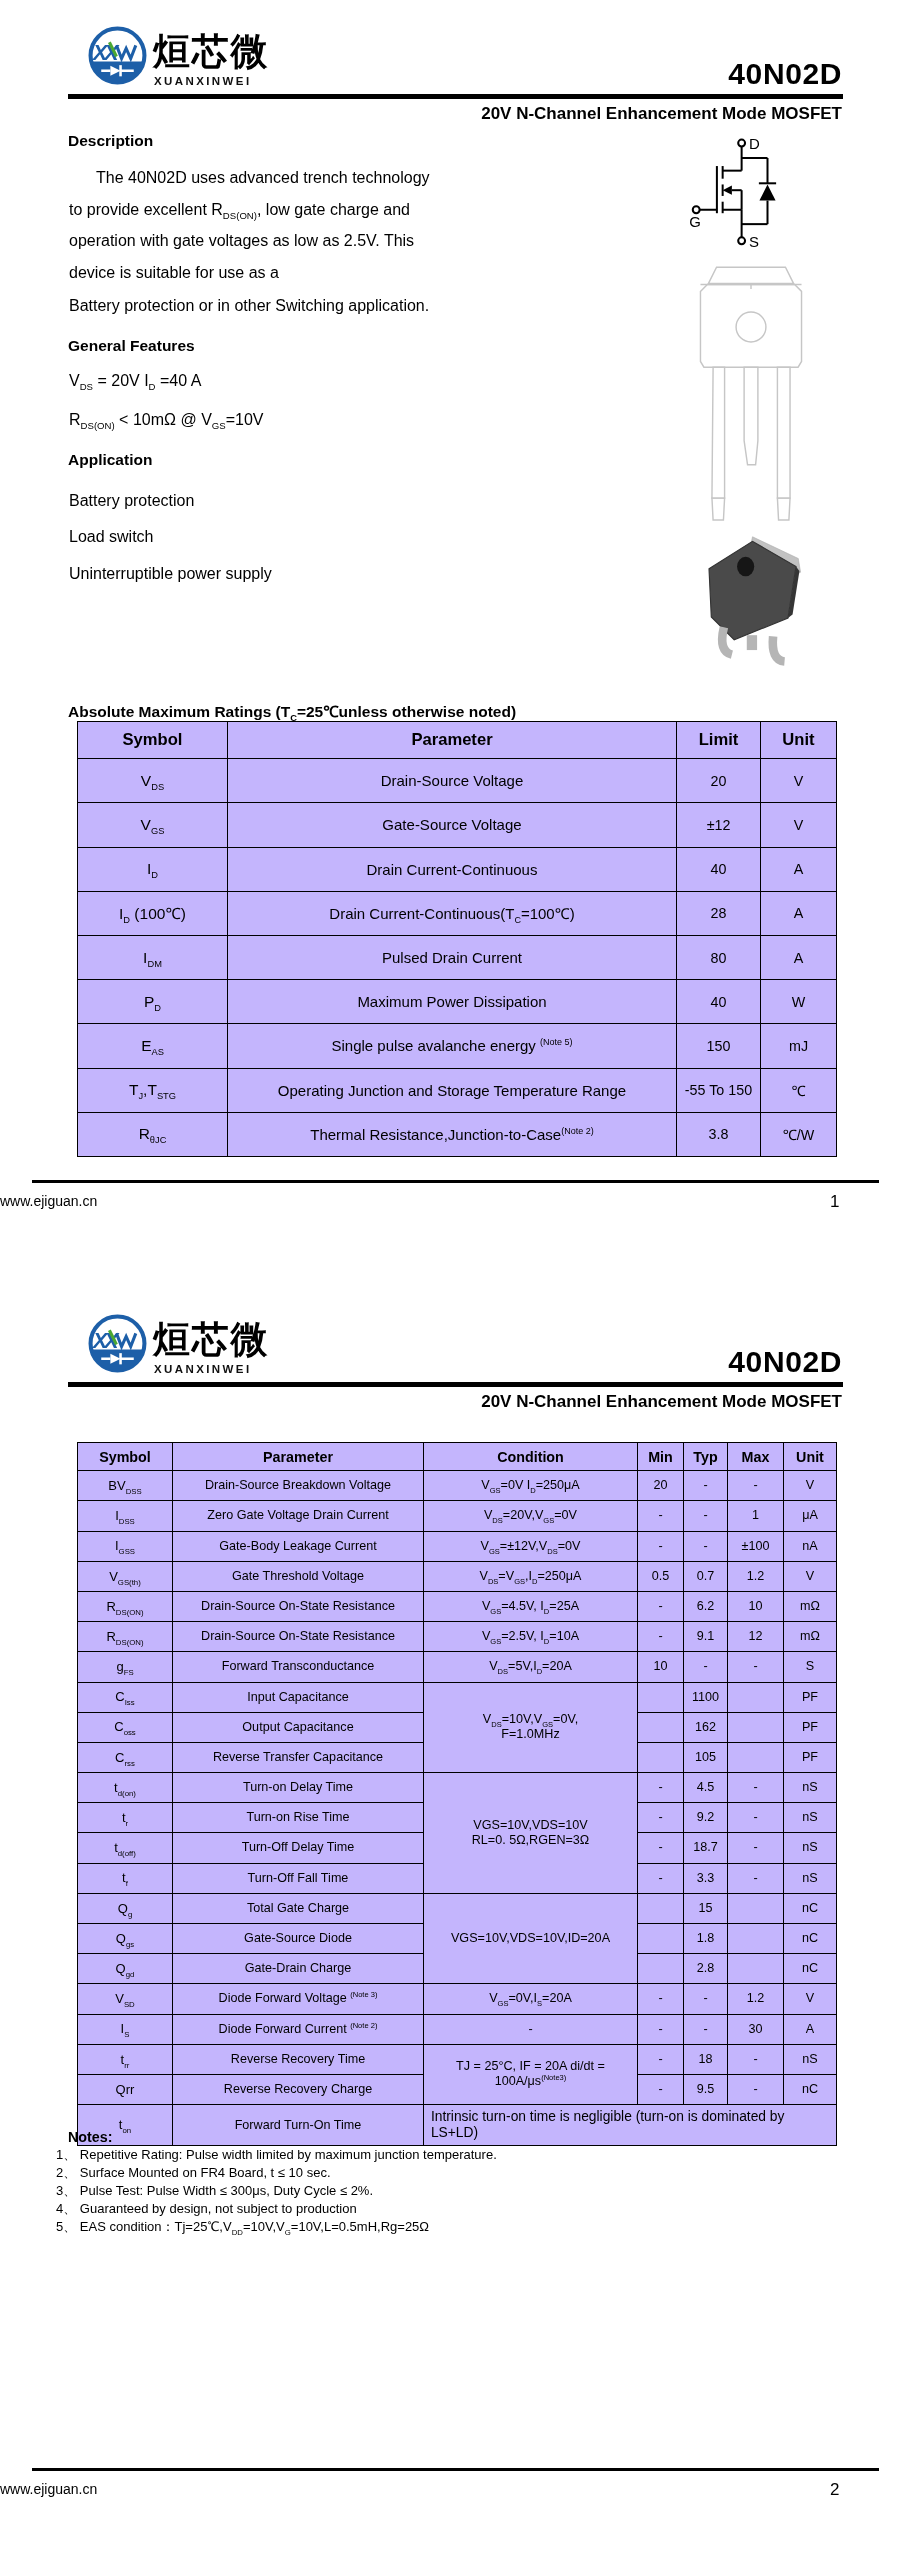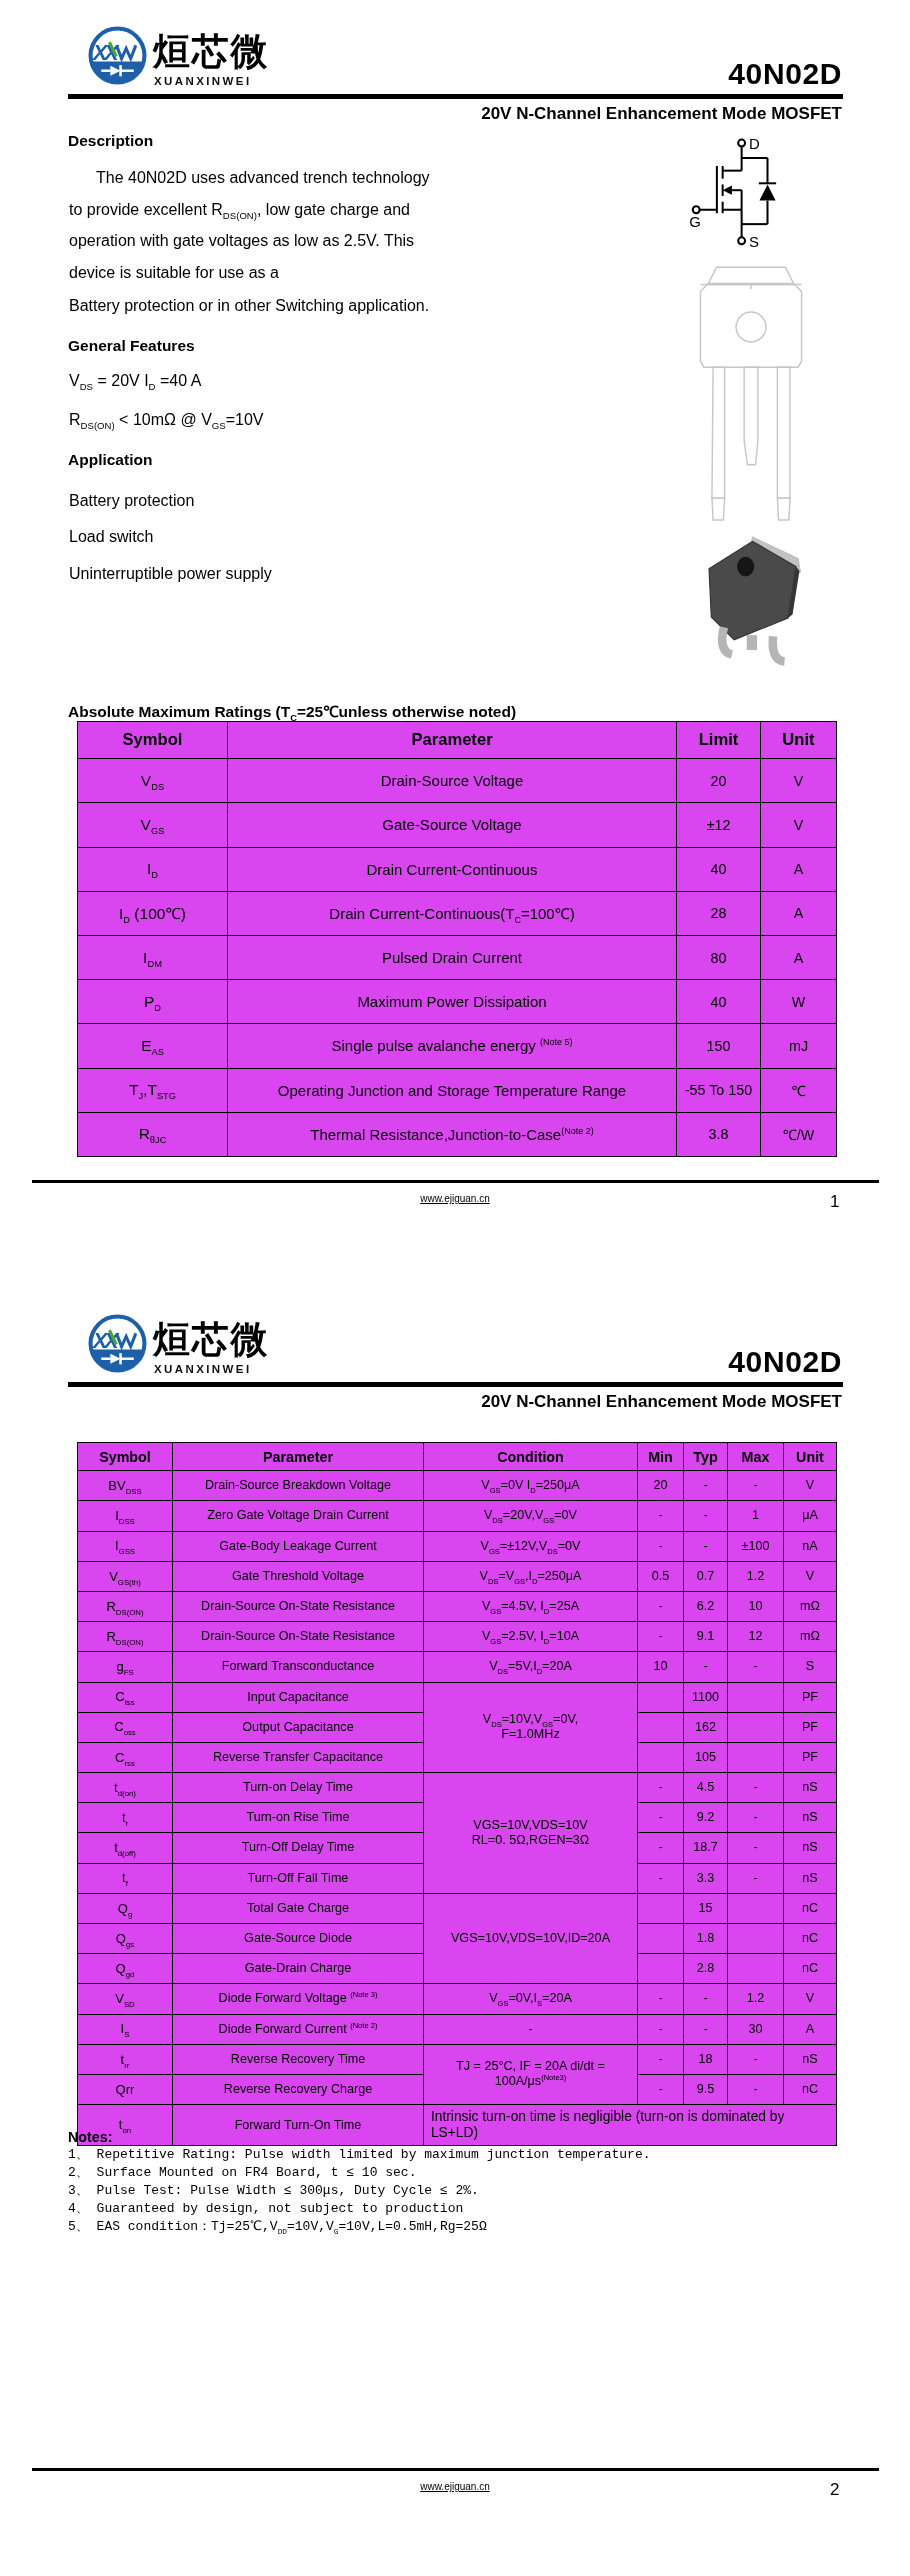--- a/index.html
+++ b/index.html
@@ -12,38 +12,38 @@
   .logo-cn{position:absolute;left:153px;top:33px;font-size:37px;font-weight:700;letter-spacing:1.7px;line-height:1;}
   .logo-en{position:absolute;left:154px;top:75px;font-size:11.5px;letter-spacing:2.4px;font-weight:600;color:#111;}
   .part-no{position:absolute;right:68px;top:57px;font-size:30px;font-weight:700;letter-spacing:0.6px;}
   .rule{position:absolute;left:68px;width:775px;top:94px;height:4.6px;background:#000;}
   .subtitle{position:absolute;right:68px;top:104px;font-size:17px;font-weight:700;}
   
   .h-sec{position:absolute;left:68px;font-weight:700;font-size:15.5px;}
   .line{position:absolute;left:69px;font-size:16px;white-space:nowrap;}
   
   table{border-collapse:collapse;table-layout:fixed;}
-  .t1,.t2{position:absolute;left:77px;width:759px;border:1.7px solid #000;background:#d946ef;}
+  .t1,.t2{position:absolute;left:77px;width:759px;border:1.7px solid #000;background:#c4b5fd;}
   .t1 th,.t1 td,.t2 th,.t2 td{border:1.1px solid #000;text-align:center;padding:1.1px 2.3px;overflow:hidden;}
   .t1{top:721px;}
   .t1 th{height:34px;font-size:16.6px;font-weight:700;}
   .t1 td{height:41px;font-size:14.3px;}
   .t1 td:first-child{font-size:15.5px;}
   .t1 td:nth-child(2){font-size:15px;}
   .t2{top:154px;}
   .t2 th{height:25px;font-size:14.3px;font-weight:700;}
   .t2 td{height:27px;font-size:12.6px;line-height:1.2;}
   .t2 td:first-child{font-size:13px;}
   .t2 td[colspan]{text-align:left;font-size:13.8px;padding:3.4px 6.9px;}
   
   .notes-heading{position:absolute;left:68px;top:841px;font-size:14.3px;font-weight:700;}
-  .notes{position:absolute;left:68px;top:858px;font-size:13px;line-height:18px;font-family:Liberation Mono, monospace;}
+  .notes{position:absolute;left:56px;top:858px;font-size:13px;line-height:18px;}
   
   .footer-line{position:absolute;left:32px;width:847px;top:1180px;height:2.9px;background:#000;}
-  .footer-url{position:absolute;left:0;width:100%;top:1193px;text-align:center;font-size:10px;text-decoration:underline;}
+  .footer-url{position:absolute;left:0;width:100%;top:1193px;font-size:14px;}
   .footer-page{position:absolute;left:830px;top:1192px;font-size:17px;}
   
   .schematic{position:absolute;left:687px;top:135px;width:115px;height:115px;}
   .outline{position:absolute;left:690px;top:265px;width:122px;height:263px;}
   .photo3d{position:absolute;left:701px;top:531px;width:103px;height:142px;}
   svg text{font-family:"Liberation Sans",sans-serif;}
 </style>
 </head>
 <body>
 

